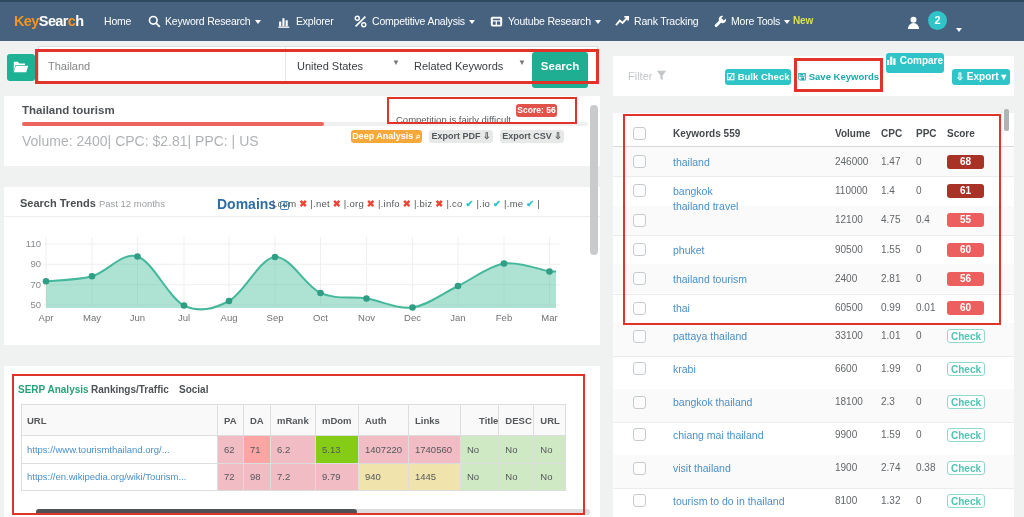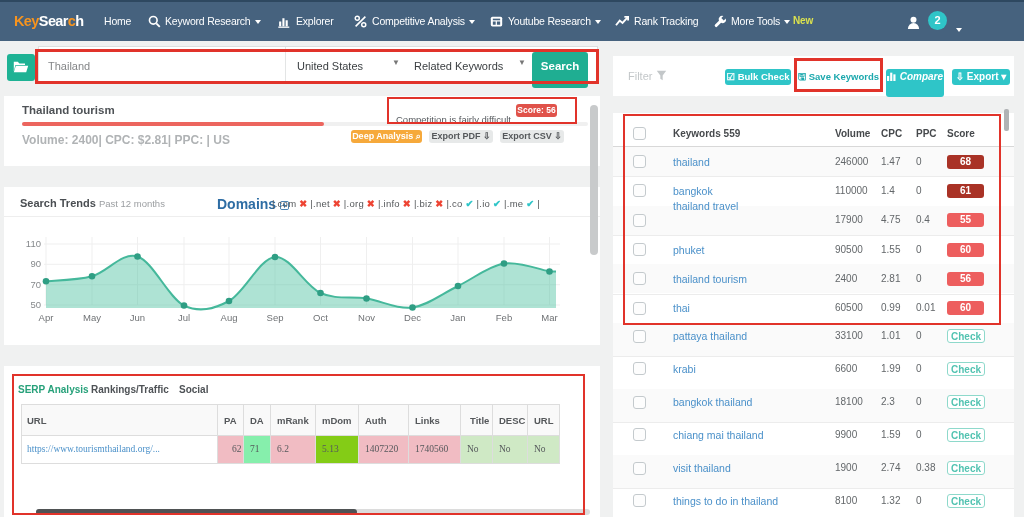--- a/index.html
+++ b/index.html
@@ -86,21 +86,21 @@
   <div class="redbox" style="left:35px;top:49px;width:564px;height:35px;border-width:3px;"></div>
 
   <div class="card" style="left:4px;top:96px;width:596px;height:70px;"></div>
   <div class="abs" style="left:22px;top:104px;font-size:11.5px;font-weight:bold;color:#4e5256;">Thailand tourism</div>
   <div class="abs" style="left:396px;top:114px;font-size:9.5px;color:#565a5e;">Competition is fairly difficult</div>
   <div class="abs" style="left:516px;top:104px;width:41px;height:13px;background:#e0524a;border-radius:3px;color:#fff;font-size:8.5px;font-weight:bold;text-align:center;line-height:13px;">Score: 56</div>
   <div class="redbox" style="left:387px;top:97px;width:190px;height:27px;border-width:2px;"></div>
   <div class="abs" style="left:22px;top:122px;width:566px;height:4px;background:#f0f0f0;border-radius:2px;">
       <div style="width:302px;height:4px;background:#ec655e;border-radius:2px;"></div>
     </div>
-  <div class="abs" style="left:22px;top:133px;font-size:12px;color:#b0b3b5;font-weight:bold;">Volume: 2400| CPC: $2.81| PPC: | US</div>
+  <div class="abs" style="left:22px;top:133px;font-size:14px;color:#b0b3b5;">Volume: 2400| CPC: $2.81| PPC: | US</div>
   <div class="abs" style="left:351px;top:130px;width:71px;height:13px;background:#f6a93b;border-radius:3px;color:#fff;font-size:9px;font-weight:bold;text-align:center;line-height:13px;white-space:nowrap;">Deep Analysis ⌕</div>
   <div class="abs" style="left:429px;top:130px;width:64px;height:13px;background:#e7e9e9;border-radius:3px;color:#55585b;font-size:9px;font-weight:bold;text-align:center;line-height:13px;white-space:nowrap;">Export PDF ⇩</div>
   <div class="abs" style="left:500px;top:130px;width:64px;height:13px;background:#e7e9e9;border-radius:3px;color:#55585b;font-size:9px;font-weight:bold;text-align:center;line-height:13px;white-space:nowrap;">Export CSV ⇩</div>
 
   <div class="card" style="left:4px;top:187px;width:596px;height:158px;"></div>
   <div class="abs" style="left:20px;top:197px;font-size:11px;font-weight:bold;color:#4a4e52;">Search Trends <span style="font-size:9.5px;font-weight:normal;color:#9b9ea1;">Past 12 months</span></div>
   <div class="abs" style="left:217px;top:196px;font-size:14px;font-weight:bold;color:#2e6da4;">Domains <svg width="9" height="9" viewBox="0 0 10 10" style="vertical-align:-1px;">
         <rect x="0.5" y="0.5" width="9" height="9" rx="1.5" fill="none" stroke="#2e6da4"></rect>
         <line x1="5" y1="2.5" x2="5" y2="7.5" stroke="#2e6da4"></line>
         <line x1="2.5" y1="5" x2="7.5" y2="5" stroke="#2e6da4"></line>
@@ -171,52 +171,64 @@
   <table id="serptable" style="position:absolute;left:21px;top:404px;border-collapse:collapse;table-layout:fixed;font-family:'Liberation Sans',sans-serif;">
     <tbody>
         <tr style="height:31px;background:#f9f9f9;">
       <td style="width:196px;border:1px solid #ddd;padding-left:5px;font-size:9.5px;font-weight:bold;color:#55585b;">URL</td>
       <td style="width:26px;border:1px solid #ddd;padding-left:6px;font-size:9.5px;font-weight:bold;color:#55585b;">PA</td>
       <td style="width:27px;border:1px solid #ddd;padding-left:6px;font-size:9.5px;font-weight:bold;color:#55585b;">DA</td>
       <td style="width:45px;border:1px solid #ddd;padding-left:6px;font-size:9.5px;font-weight:bold;color:#55585b;">mRank</td>
       <td style="width:43px;border:1px solid #ddd;padding-left:6px;font-size:9.5px;font-weight:bold;color:#55585b;">mDom</td>
       <td style="width:50px;border:1px solid #ddd;padding-left:6px;font-size:9.5px;font-weight:bold;color:#55585b;">Auth</td>
       <td style="width:52px;border:1px solid #ddd;padding-left:6px;font-size:9.5px;font-weight:bold;color:#55585b;">Links</td>
-      <td style="width:32px;border:1px solid #ddd;padding-left:9px;font-size:9.5px;font-weight:bold;color:#55585b;">Title</td>
+      <td style="width:32px;border:1px solid #ddd;padding-left:18px;font-size:9.5px;font-weight:bold;color:#55585b;">Title</td>
       <td style="width:35px;border:1px solid #ddd;padding-left:6px;font-size:9.5px;font-weight:bold;color:#55585b;">DESC</td>
       <td style="width:32px;border:1px solid #ddd;padding-left:6px;font-size:9.5px;font-weight:bold;color:#55585b;">URL</td>
     </tr>
-    <tr style="height:27.5px;font-size:9.5px;color:#55585b;font-family:Liberation Serif, serif;">
+    <tr style="height:27.5px;font-size:9.5px;color:#55585b;">
       <td style="border:1px solid #ddd;padding-left:5px;color:#4a90c9;font-size:9.5px;white-space:nowrap;overflow:hidden;">https://www.tourismthailand.org/...</td>
-      <td style="border:1px solid #ddd;padding-left:14px;background:#f1bcc3;">62</td>
-      <td style="border:1px solid #ddd;padding-left:6px;background:#86efac;">71</td>
+      <td style="border:1px solid #ddd;padding-left:6px;background:#f1bcc3;">62</td>
+      <td style="border:1px solid #ddd;padding-left:6px;background:#fca5a5;">71</td>
       <td style="border:1px solid #ddd;padding-left:6px;background:#f1bcc3;">6.2</td>
       <td style="border:1px solid #ddd;padding-left:6px;background:#84cc16;">5.13</td>
       <td style="border:1px solid #ddd;padding-left:6px;background:#f1bcc3;">1407220</td>
       <td style="border:1px solid #ddd;padding-left:6px;background:#f1bcc3;">1740560</td>
+      <td style="border:1px solid #ddd;padding-left:6px;background:#cfe9c5;">No</td>
+      <td style="border:1px solid #ddd;padding-left:6px;background:#cfe9c5;">No</td>
+      <td style="border:1px solid #ddd;padding-left:6px;background:#cfe9c5;">No</td>
+    </tr>
+    <tr style="height:27.5px;font-size:9.5px;color:#55585b;">
+      <td style="border:1px solid #ddd;padding-left:5px;color:#4a90c9;font-size:9.5px;white-space:nowrap;overflow:hidden;">https://en.wikipedia.org/wiki/Tourism...</td>
+      <td style="border:1px solid #ddd;padding-left:6px;background:#f1bcc3;">72</td>
+      <td style="border:1px solid #ddd;padding-left:6px;background:#f1bcc3;">98</td>
+      <td style="border:1px solid #ddd;padding-left:6px;background:#f1bcc3;">7.2</td>
+      <td style="border:1px solid #ddd;padding-left:6px;background:#f1bcc3;">9.79</td>
+      <td style="border:1px solid #ddd;padding-left:6px;background:#f0e3ab;">940</td>
+      <td style="border:1px solid #ddd;padding-left:6px;background:#f0e3ab;">1445</td>
       <td style="border:1px solid #ddd;padding-left:6px;background:#cfe9c5;">No</td>
       <td style="border:1px solid #ddd;padding-left:6px;background:#cfe9c5;">No</td>
       <td style="border:1px solid #ddd;padding-left:6px;background:#cfe9c5;">No</td>
     </tr>
   </tbody>
     </table>
   <div class="redbox" style="left:12px;top:374px;width:573px;height:141px;"></div>
   <div class="abs" style="left:36px;top:509px;width:554px;height:6px;background:#dcdcdc;border-radius:3px;"></div>
   <div class="abs" style="left:36px;top:509px;width:321px;height:6px;background:#4f5254;border-radius:3px;"></div>
 
   <div class="abs" style="left:590px;top:105px;width:8px;height:150px;background:#c8cacb;border-radius:4px;"></div>
 
   <div class="card" style="left:613px;top:56px;width:401px;height:40px;"></div>
   <div class="abs" style="left:628px;top:70px;font-size:11px;color:#c3c7c9;">Filter <svg width="11" height="11" viewBox="0 0 14 14" style="vertical-align:-1px;">
         <path d="M1,1 h12 l-4.5,6 v6 l-3,-2 v-4 z" fill="#c3c7c9"></path>
       </svg></div>
   <div class="tealbtn" style="left:725px;top:69px;width:66px;height:16px;line-height:16px;"><span style="font-size:9.5px;">☑ Bulk Check</span></div>
   <div class="abs" style="left:798px;top:67px;width:79px;height:19px;background:#fff;color:#1ba8ad;font-size:9.5px;font-weight:bold;text-align:center;line-height:19px;white-space:nowrap;">🖫 Save Keywords</div>
   <div class="redbox" style="left:794px;top:58px;width:89px;height:34px;border-width:3px;"></div>
-  <div class="tealbtn" style="left:886px;top:69px;width:58px;height:28px;line-height:16px;font-style:italic;"><svg width="10" height="10" viewBox="0 0 12 12" style="vertical-align:-1px;">
+  <div class="tealbtn" style="left:886px;top:53px;width:58px;height:20px;line-height:16px;"><svg width="10" height="10" viewBox="0 0 12 12" style="vertical-align:-1px;">
         <rect x="0" y="6" width="2.6" height="6" fill="#fff"></rect>
         <rect x="3.8" y="2" width="2.6" height="10" fill="#fff"></rect>
         <rect x="7.6" y="4" width="2.6" height="8" fill="#fff"></rect>
       </svg> Compare</div>
   <div class="tealbtn" style="left:952px;top:69px;width:58px;height:16px;line-height:16px;">⇩ Export ▾</div>
 
   <div class="card" style="left:613px;top:113px;width:401px;height:404px;"></div>
   <div id="kwtable">
     <div class="chk" style="left:633px;top:127px;"></div>
     <div class="abs" style="left:673px;top:128px;font-size:10px;font-weight:bold;color:#46494c;">Keywords 559</div>
@@ -236,21 +248,21 @@
     <div class="chk" style="left:633px;top:184px;"></div>
     <div class="kwlink" style="left:673px;top:185px;">bangkok</div>
     <div class="num" style="left:835px;top:185px;">110000</div>
     <div class="num" style="left:881px;top:185px;">1.4</div>
     <div class="num" style="left:916px;top:185px;">0</div>
     <div class="badge" style="left:947px;top:184px;background:#a93226;">61</div>
     <div class="abs" style="left:613px;top:206px;width:401px;height:1px;background:#ececec;"></div>
     <div class="abs" style="left:613px;top:206px;width:401px;height:29px;background:#fafafa;"></div>
     <div class="chk" style="left:633px;top:214px;"></div>
     <div class="kwlink" style="left:673px;top:200px;">thailand travel</div>
-    <div class="num" style="left:835px;top:214px;">17900</div>
+    <div class="num" style="left:835px;top:214px;">12100</div>
     <div class="num" style="left:881px;top:214px;">4.75</div>
     <div class="num" style="left:916px;top:214px;">0.4</div>
     <div class="badge" style="left:947px;top:213px;background:#ed5e5e;">55</div>
     <div class="abs" style="left:613px;top:235px;width:401px;height:1px;background:#ececec;"></div>
     <div class="chk" style="left:633px;top:243px;"></div>
     <div class="kwlink" style="left:673px;top:244px;">phuket</div>
     <div class="num" style="left:835px;top:244px;">90500</div>
     <div class="num" style="left:881px;top:244px;">1.55</div>
     <div class="num" style="left:916px;top:244px;">0</div>
     <div class="badge" style="left:947px;top:243px;background:#ed5e5e;">60</div>
@@ -302,21 +314,21 @@
     <div class="abs" style="left:613px;top:455px;width:401px;height:1px;background:#ececec;"></div>
     <div class="abs" style="left:613px;top:455px;width:401px;height:33px;background:#fafafa;"></div>
     <div class="chk" style="left:633px;top:462px;"></div>
     <div class="kwlink" style="left:673px;top:462px;">visit thailand</div>
     <div class="num" style="left:835px;top:462px;">1900</div>
     <div class="num" style="left:881px;top:462px;">2.74</div>
     <div class="num" style="left:916px;top:462px;">0.38</div>
     <div class="checkbtn" style="left:947px;top:461px;">Check</div>
     <div class="abs" style="left:613px;top:488px;width:401px;height:1px;background:#ececec;"></div>
     <div class="chk" style="left:633px;top:494px;"></div>
-    <div class="kwlink" style="left:673px;top:495px;">things to do in thailand</div>
+    <div class="kwlink" style="left:673px;top:495px;">tourism to do in thailand</div>
     <div class="num" style="left:835px;top:495px;">8100</div>
     <div class="num" style="left:881px;top:495px;">1.32</div>
     <div class="num" style="left:916px;top:495px;">0</div>
     <div class="checkbtn" style="left:947px;top:494px;">Check</div>
   </div>
   <div class="redbox" style="left:623px;top:114px;width:378px;height:211px;"></div>
   <div class="abs" style="left:1004px;top:109px;width:5px;height:22px;background:#b0b3b5;border-radius:2px;"></div>
 </div>
 
 </body></html>

